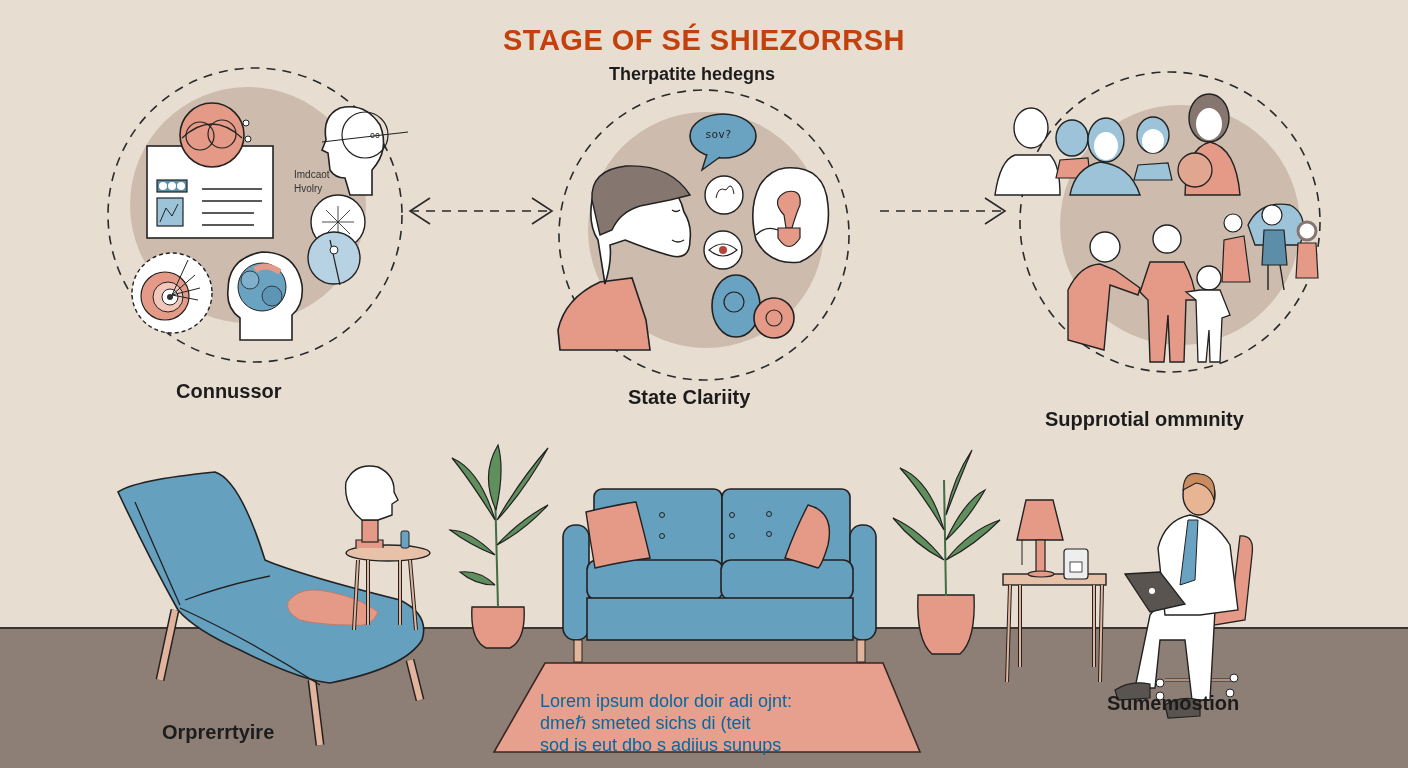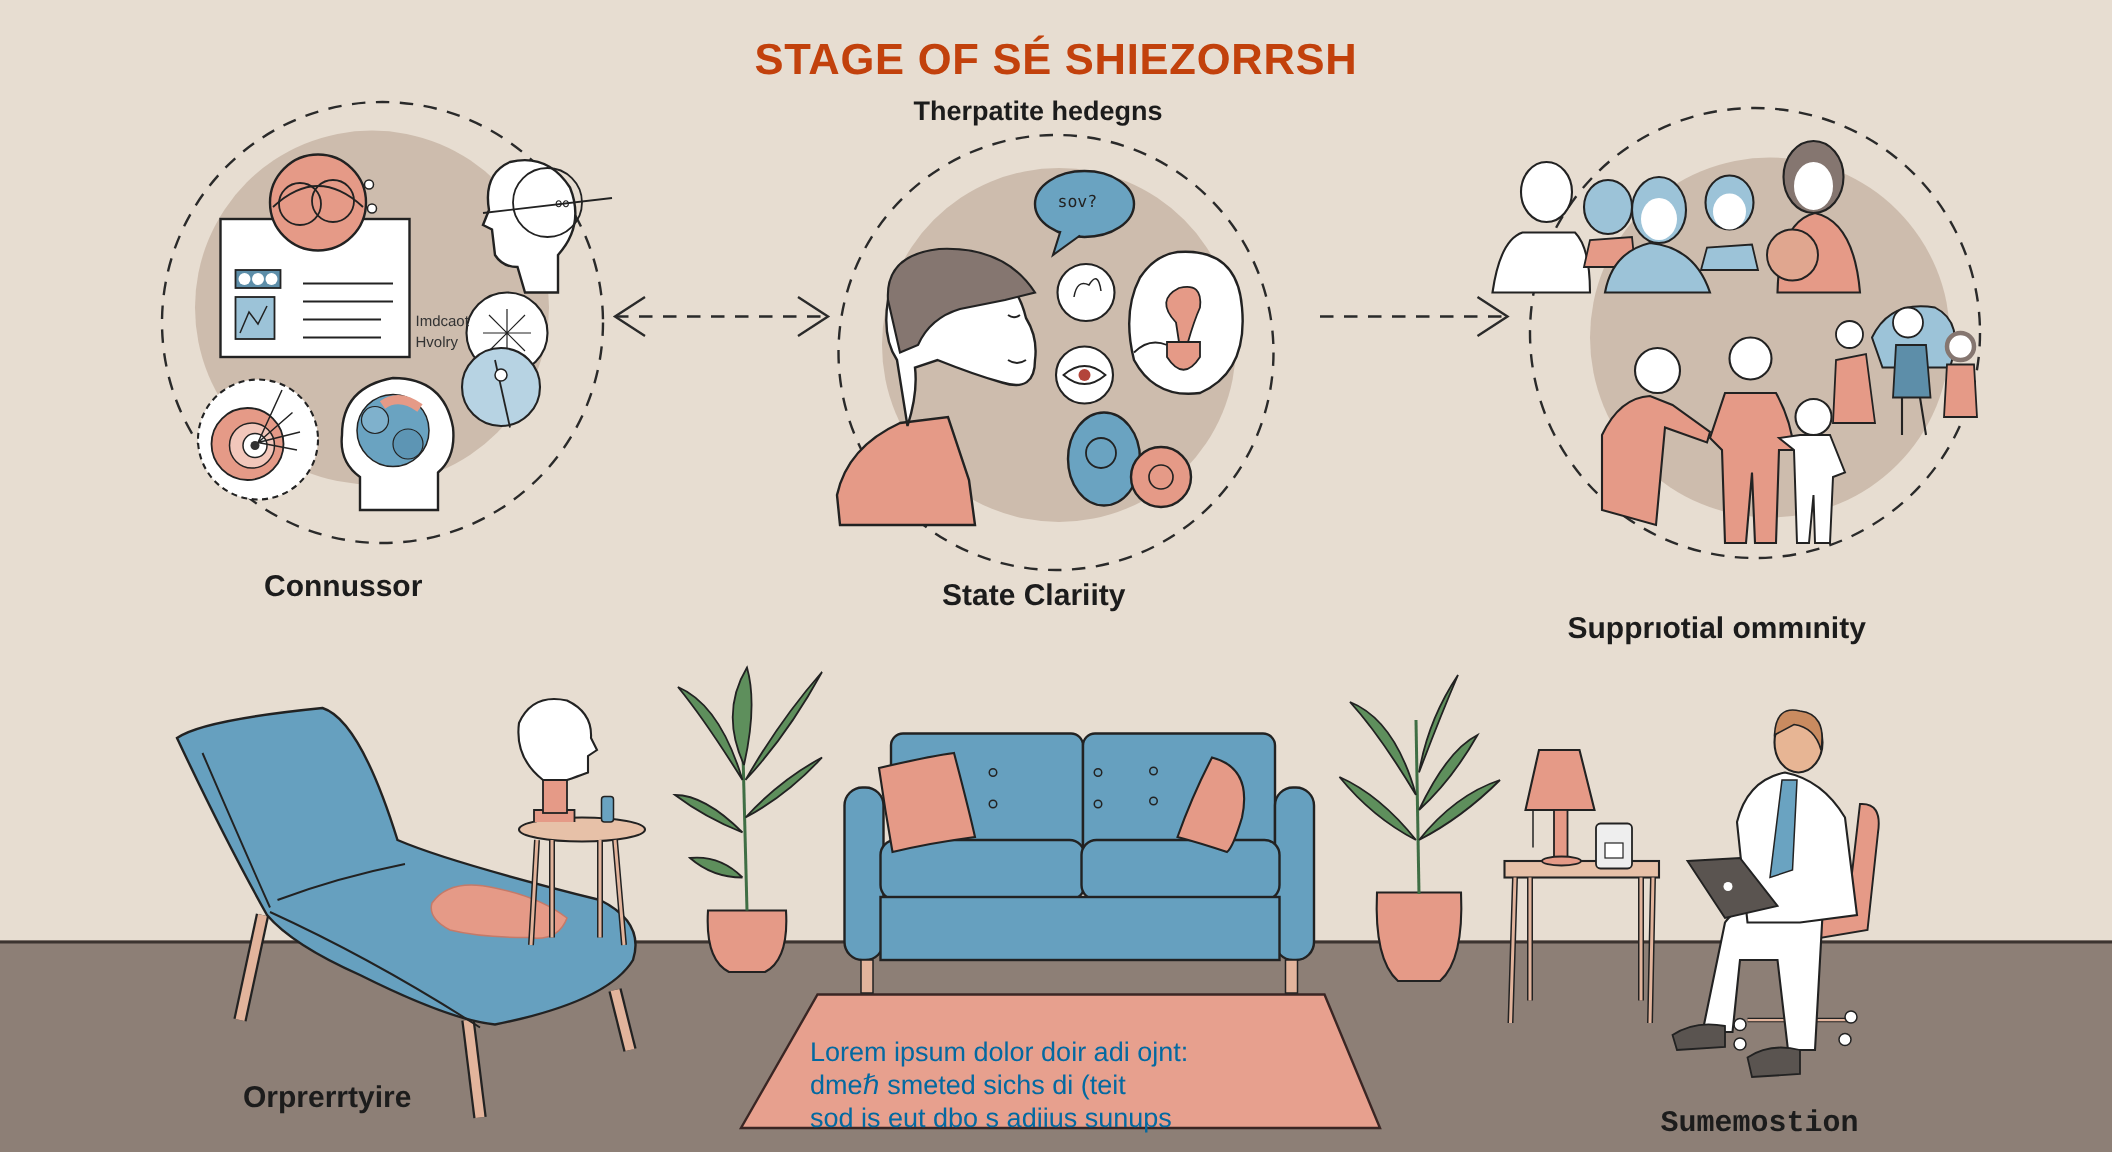--- a/index.html
+++ b/index.html
@@ -95,21 +95,21 @@
   <g>
     <path d="M240 340 L240 318 Q226 308 228 290 Q228 258 262 252 Q296 252 302 285 Q304 305 292 315 L292 340 Z" fill="#fff" stroke="#222" stroke-width="1.6"></path>
     <circle cx="262" cy="287" r="24" fill="#6aa3c1" stroke="#222" stroke-width="1"></circle>
     <circle cx="250" cy="280" r="9" fill="#7fb1cc" stroke="#222" stroke-width="0.8"></circle>
     <circle cx="272" cy="296" r="10" fill="#5d95b4" stroke="#222" stroke-width="0.8"></circle>
     <path d="M255 270 Q266 262 280 272" stroke="#e59a87" stroke-width="6" fill="none"></path>
   </g>
   <text x="278" y="177" font-size="10" fill="#333" font-family="Liberation Sans, sans-serif"></text>
   <text x="278" y="191" font-size="10" fill="#333" font-family="Liberation Sans, sans-serif"></text>
 </svg>
-<div style="position:absolute;left:277px;top:168px;font-size:10px;color:#333;line-height:14px;margin-top:40px;">
+<div style="position:absolute;left:294px;top:168px;font-size:10px;color:#333;line-height:14px;">
   <div>Imdcaot</div>
   <div>Hvolry</div>
 </div>
 
 <svg class="layer" width="1408" height="768">
   <g>
     <line x1="410" y1="211" x2="550" y2="211" stroke="#2a2a2a" stroke-width="1.6" stroke-dasharray="9 7"></line>
     <path d="M430 198 L410 211 L430 224" fill="none" stroke="#2a2a2a" stroke-width="1.6"></path>
     <path d="M532 198 L552 211 L532 224" fill="none" stroke="#2a2a2a" stroke-width="1.6"></path>
   </g>
@@ -305,13 +305,13 @@
   </g>
 </svg>
 
 <div class="rug-text">
   <div>Lorem ipsum dolor doir adi ojnt:</div>
   <div>dmeℏ smeted sichs di (teit</div>
   <div>sod is eut dbo s adiius sunups</div>
 </div>
 
 <div class="scene-label" style="left:162px;top:721px;">Orprerrtyire</div>
-<div class="scene-label" style="left:1107px;top:738px;font-family:Liberation Mono, monospace;">Sumemostion</div>
+<div class="scene-label" style="left:1107px;top:692px;">Sumemostion</div>
 
 </body></html>

